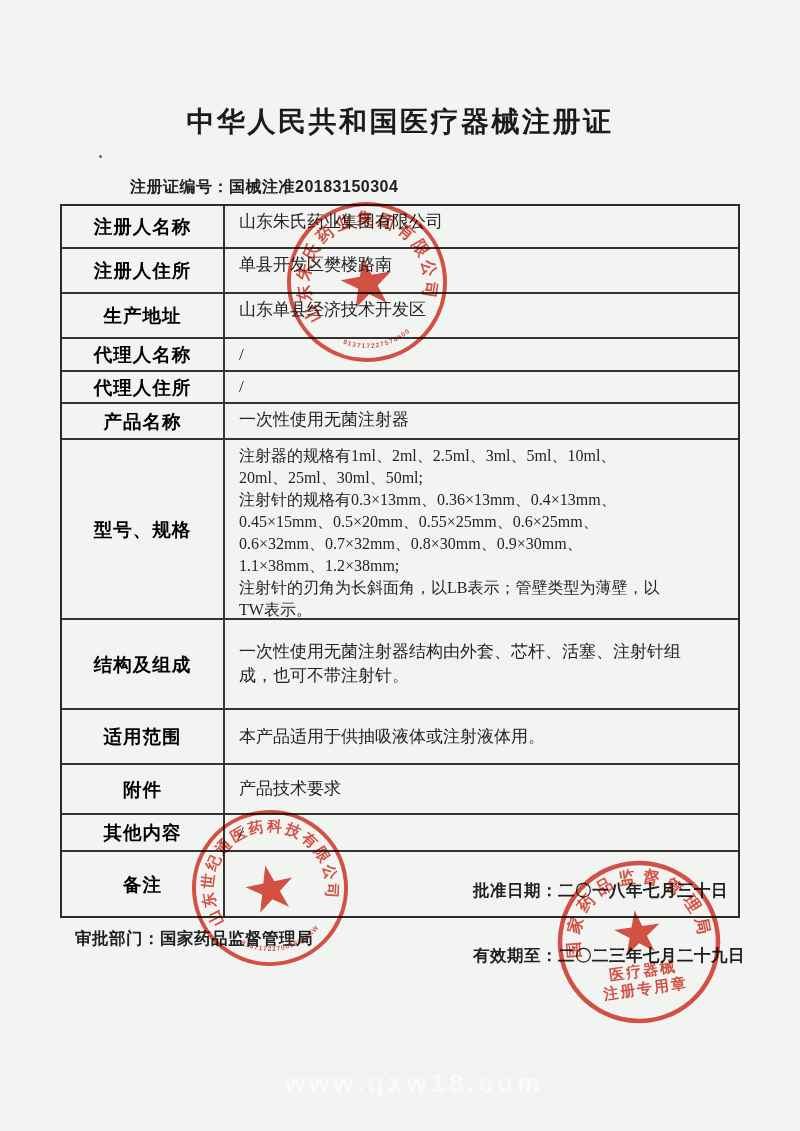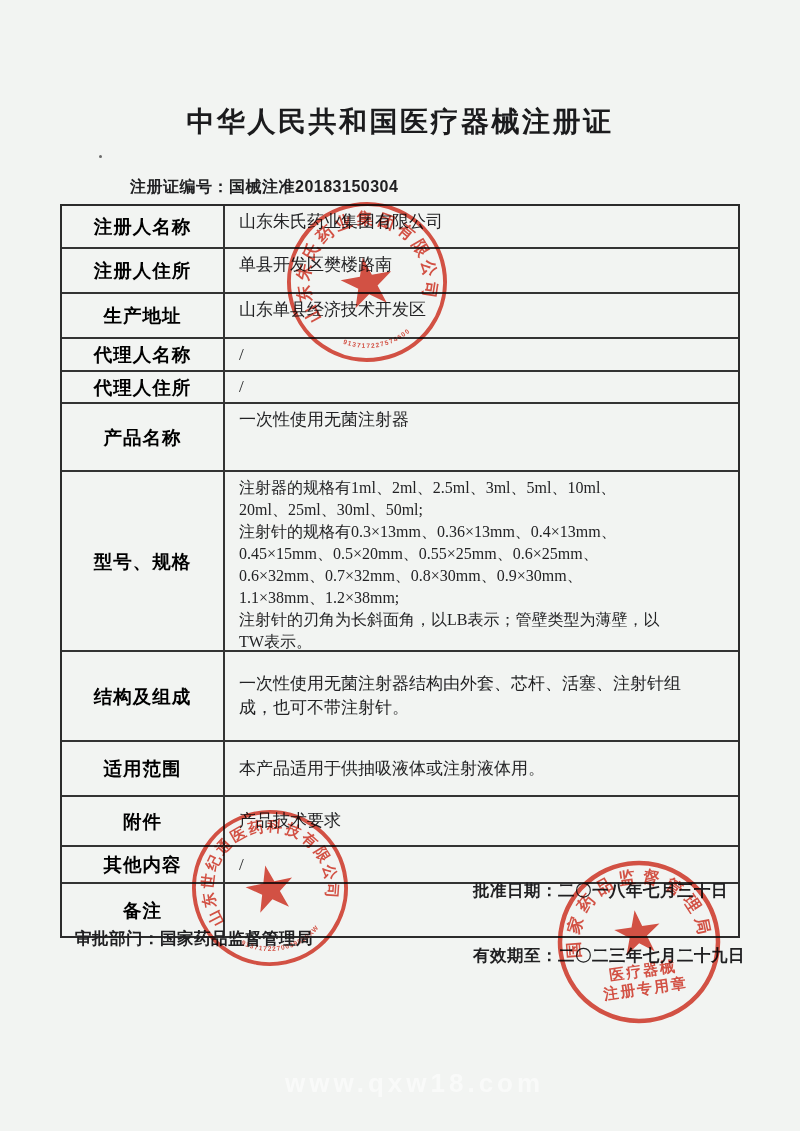--- a/index.html
+++ b/index.html
@@ -38,24 +38,24 @@
     font-weight:bold;font-size:18.5px;letter-spacing:1px;color:#000000;
   }
   .tvalue{
     flex:1;box-sizing:border-box;padding:5px 10px 0 14px;
     font-family:"Liberation Serif",serif;
     font-size:17px;line-height:22px;color:#232325;
     white-space:pre-line;
   }
   .vc .tvalue{display:flex;align-items:center;padding-top:0;}
   .r0{height:43px}.r1{height:45px}.r2{height:45px}.r3{height:33px}
-  .r4{height:32px}.r5{height:68px}
+  .r4{height:32px}.r5{height:36px}
   .r6{height:180px}.r6 .tvalue{font-size:16px;line-height:22px;}
   .r7{height:90px}.r7 .tvalue{line-height:24px;}
-  .r8{height:55px}.r9{height:50px}.r10{height:37px}.r11{height:52px}
+  .r8{height:55px}.r9{height:50px}.r10{height:37px}.r11{height:64px}
   
   .approval-line{
     position:absolute;left:75px;top:928px;
     font-size:16.5px;font-weight:bold;letter-spacing:.5px;
   }
   .date-line-1{
     position:absolute;left:473px;top:868px;
     font-size:16.5px;font-weight:bold;letter-spacing:.5px;margin-top:12px;
   }
   .date-line-2{

